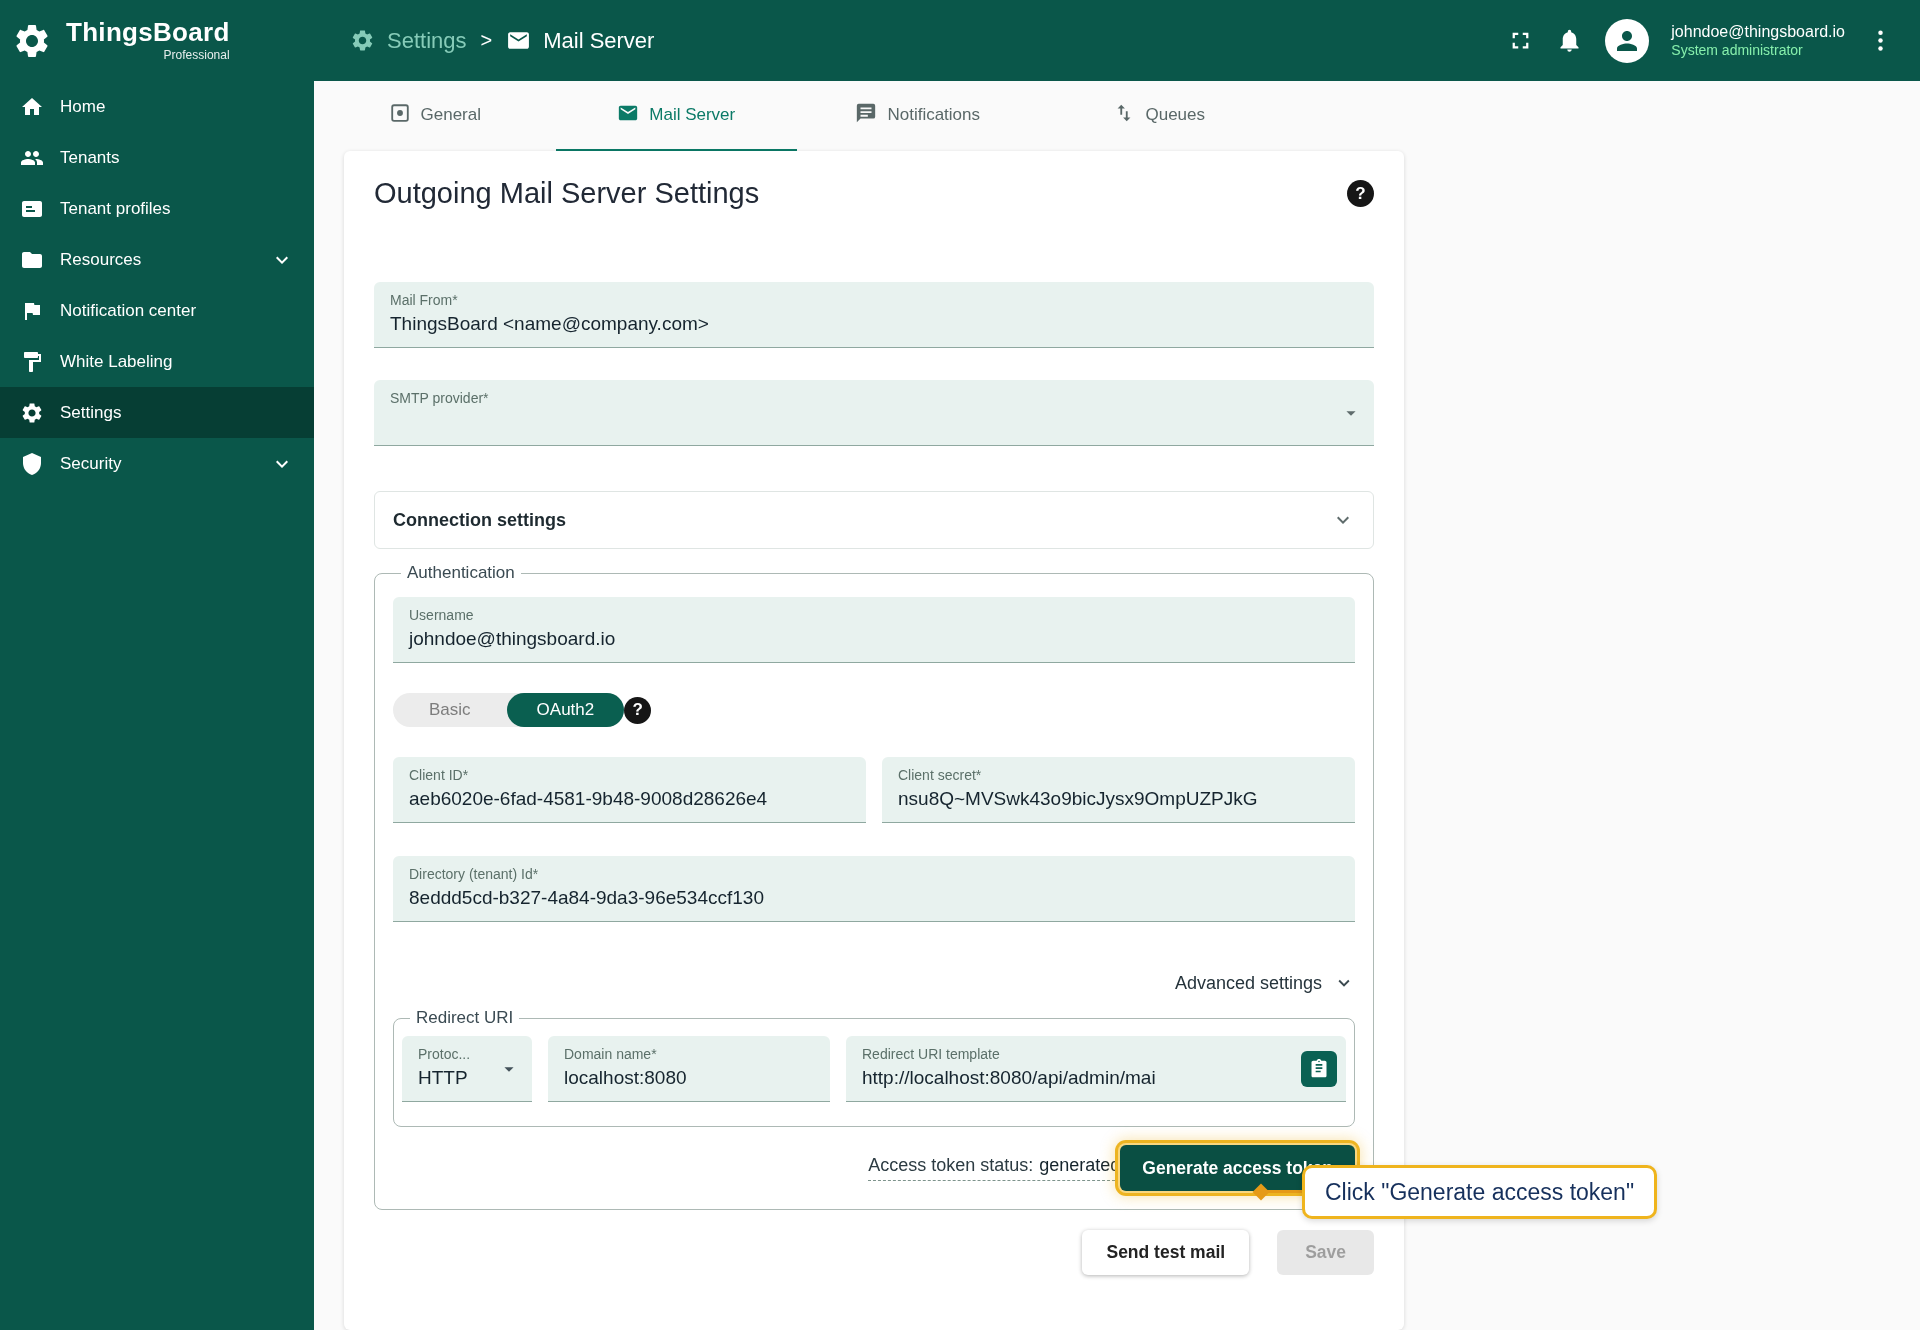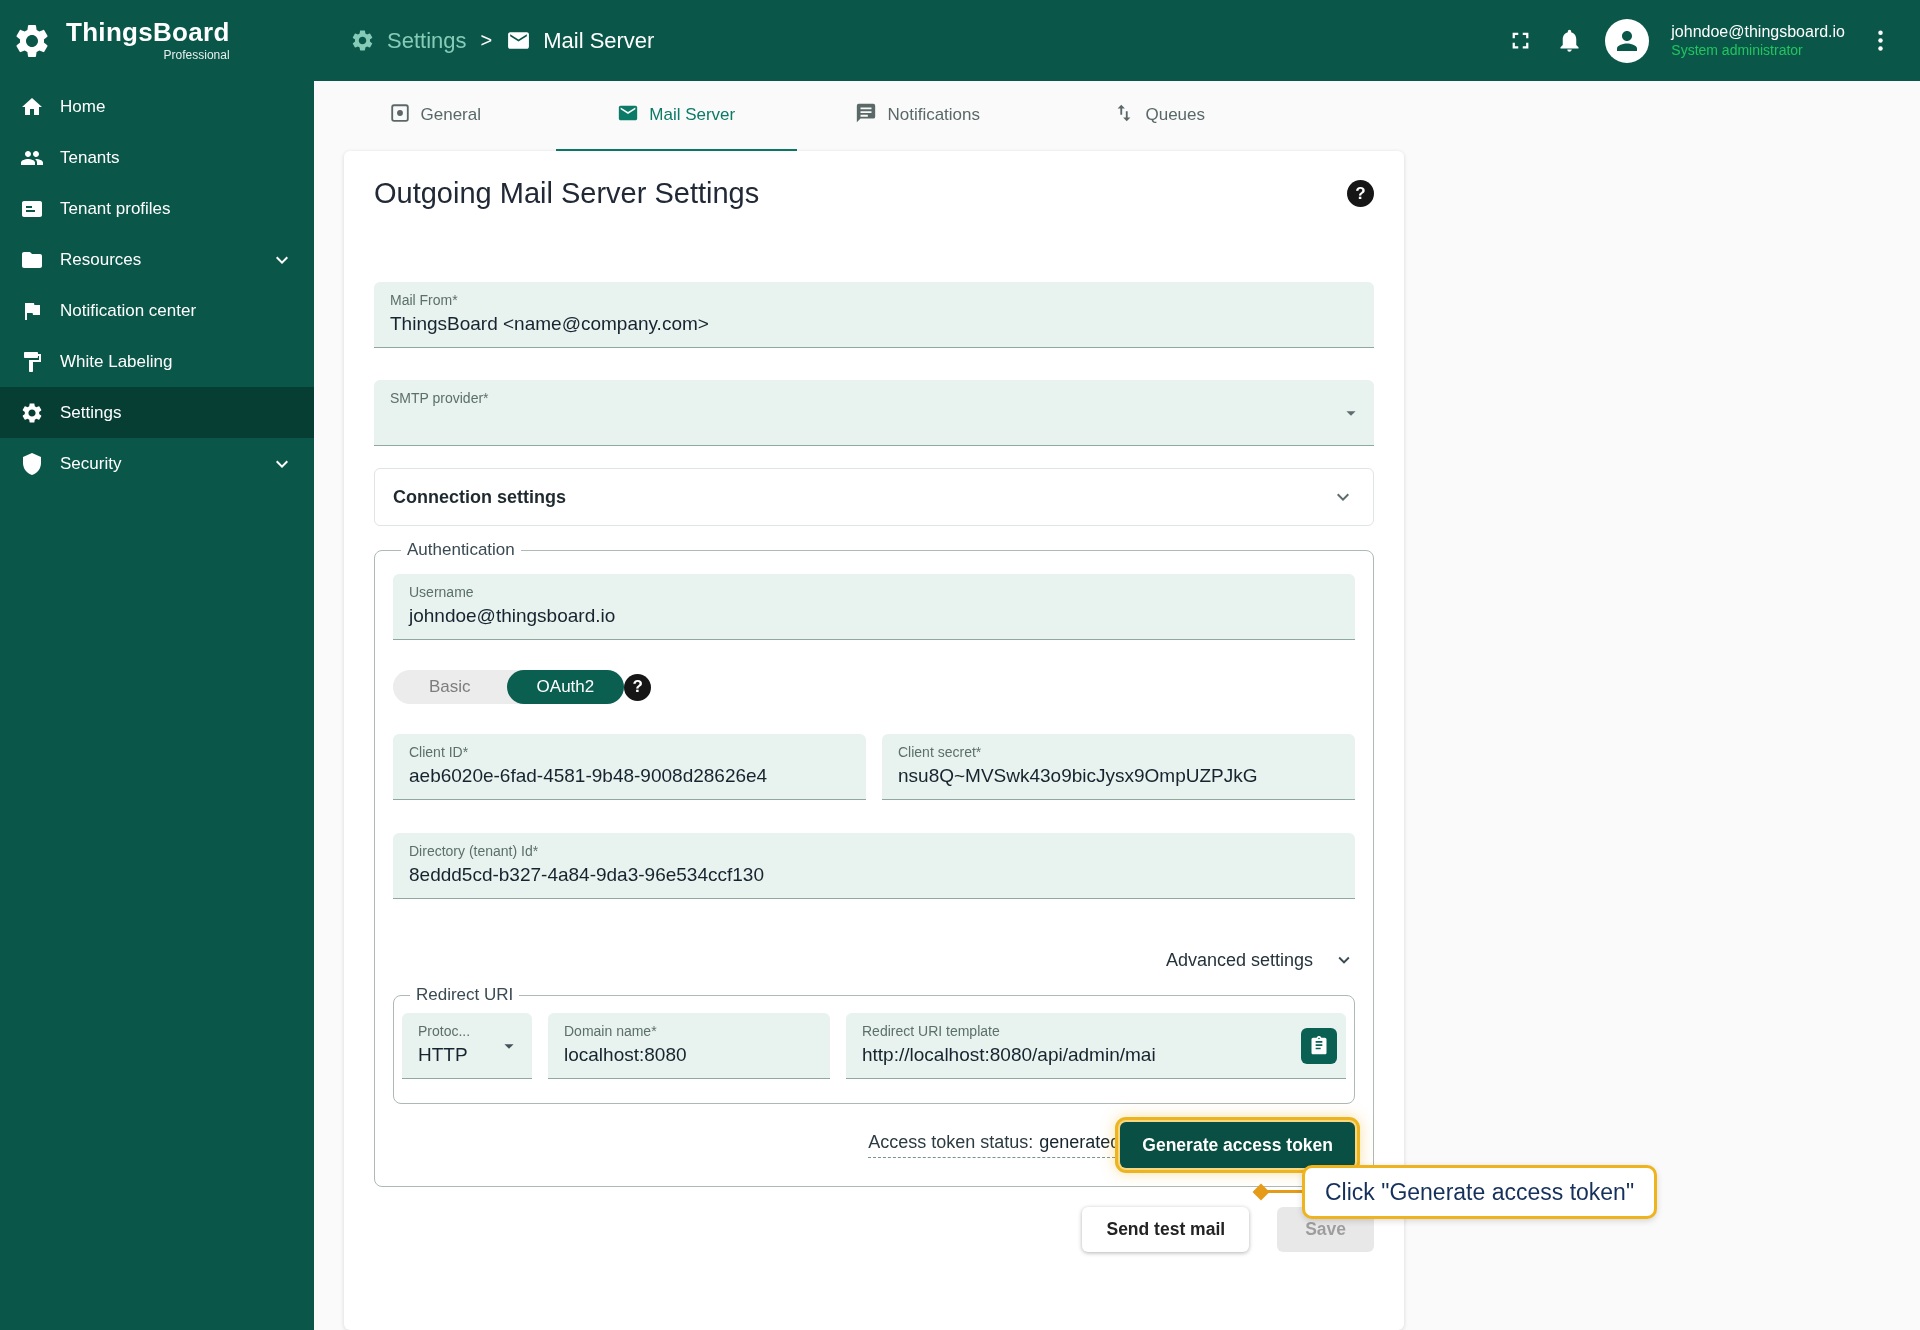--- a/index.html
+++ b/index.html
@@ -37,21 +37,21 @@
   .bc-icon.teal { color:#86cbb8; }
   .bc-sep { color:#fff; font-size:20px; margin:0 2px; }
   .bc-page { color:#fff; font-weight:500; }
   .header-right { margin-left:auto; display:flex; align-items:center; gap:22px; }
   .hicon { width:27px; height:27px; color:#fff; cursor:pointer; }
   .hicon svg { width:27px; height:27px; display:block; }
   .avatar { width:44px; height:44px; border-radius:50%; background:#fff; display:flex; align-items:center; justify-content:center; color:#0a574a; cursor:pointer; }
   .avatar svg { width:30px; height:30px; }
   .user-block { display:flex; flex-direction:column; line-height:1.25; }
   .user-email { font-size:16px; color:#fff; }
-  .user-role { font-size:14px; color:#22c55e; }
+  .user-role { font-size:14px; color:#86efac; }
 
   
   .tabs-bar { height:70px; flex:0 0 70px; width:966px; display:flex; background:#fafafa; }
   .tab { flex:1; display:flex; align-items:center; justify-content:center; gap:10px;
          font-size:17px; font-weight:500; color:#5a6868; cursor:pointer; border-bottom:2px solid transparent; }
   .tab svg { width:22px; height:22px; }
   .tab.active { color:#0b7a67; border-bottom-color:#0b7a67; }
 
   
   .content { flex:1; position:relative; background:#fafafa; }
@@ -62,21 +62,21 @@
   .help-dot { width:27px; height:27px; border-radius:50%; background:#161616; color:#fff;
               display:flex; align-items:center; justify-content:center; font-size:17px; font-weight:700; cursor:pointer; }
 
   .field { position:relative; background:#e8f2ef; border-radius:6px 6px 0 0; border-bottom:1px solid #8fa8a0;
            padding:10px 16px 11px; height:66px; cursor:text; overflow:hidden; }
   .f-label { font-size:14px; color:#5b7069; margin-bottom:5px; white-space:nowrap; overflow:hidden; text-overflow:ellipsis; }
   .f-value { font-size:19px; color:#15242e; white-space:nowrap; }
   .caret { position:absolute; right:12px; top:50%; transform:translateY(-50%); width:22px; height:22px; color:#5f6c6c; }
   .caret svg { width:22px; height:22px; display:block; }
   .mb32 { margin-bottom:32px; }
-  .mb35 { margin-bottom:22px; }
+  .mb35 { margin-bottom:45px; }
 
   .panel { border:1px solid #dfe5e3; border-radius:6px; height:58px; display:flex; align-items:center;
            justify-content:space-between; padding:0 18px; font-size:18px; font-weight:700; color:#1e2a30;
            background:#fff; cursor:pointer; }
   .panel .chev-dark { color:#5f6c6c; width:24px; height:24px; }
   .panel .chev-dark svg { width:24px; height:24px; }
 
   fieldset { border:1px solid #adb9b5; border-radius:8px; margin:14px 0 0 0; }
   fieldset legend { font-size:17px; color:#3a4a52; padding:0 6px; margin-left:8px; }
   .auth-fs { padding:14px 18px 18px; }
@@ -84,21 +84,21 @@
 
   .toggle-row { display:flex; align-items:center; justify-content:flex-start; margin:30px 0; }
   .seg { display:inline-flex; align-items:center; background:#ececec; border-radius:999px; height:34px; }
   .seg-basic { padding:0 36px; font-size:17px; font-weight:500; color:#7d7d7d; cursor:pointer; }
   .seg-oauth { height:34px; display:flex; align-items:center; padding:0 30px; background:#0a5f50; color:#fff;
                border-radius:999px; font-size:17px; font-weight:500; cursor:pointer; }
 
   .row2 { display:flex; gap:16px; margin-bottom:33px; }
   .row2 .field { flex:1; }
 
-  .advanced { display:flex; justify-content:flex-end; align-items:center; gap:20px; margin-top:50px;
+  .advanced { display:flex; justify-content:flex-end; align-items:center; gap:11px; margin-top:50px;
               font-size:18px; font-weight:500; color:#25333b; cursor:pointer; }
   .advanced svg { width:22px; height:22px; color:#3c4a50; }
 
   .redirect-row { display:flex; gap:16px; }
   .fld-protocol { width:130px; flex:0 0 130px; padding-right:34px; }
   .fld-domain { width:282px; flex:0 0 282px; }
   .fld-template { flex:1; padding-right:60px; }
   .copy-btn { position:absolute; right:9px; top:50%; transform:translateY(-50%); width:36px; height:36px;
               background:#0a6153; border:none; border-radius:6px; color:#fff; display:flex; align-items:center;
               justify-content:center; cursor:pointer; }

